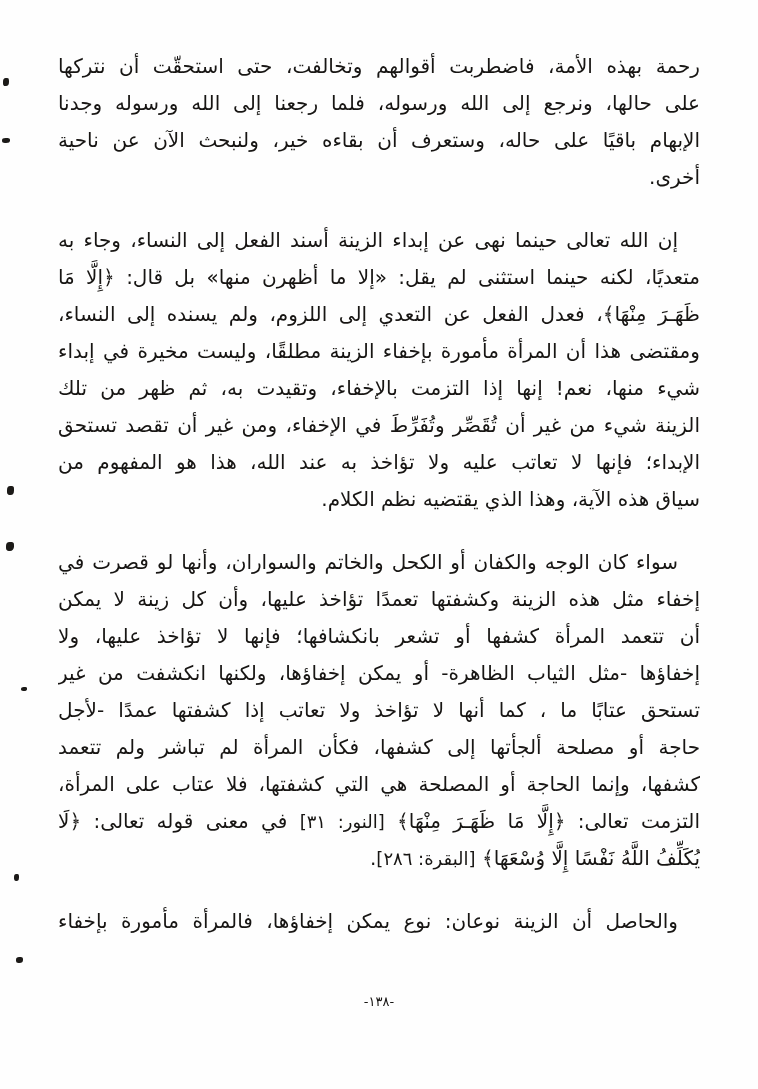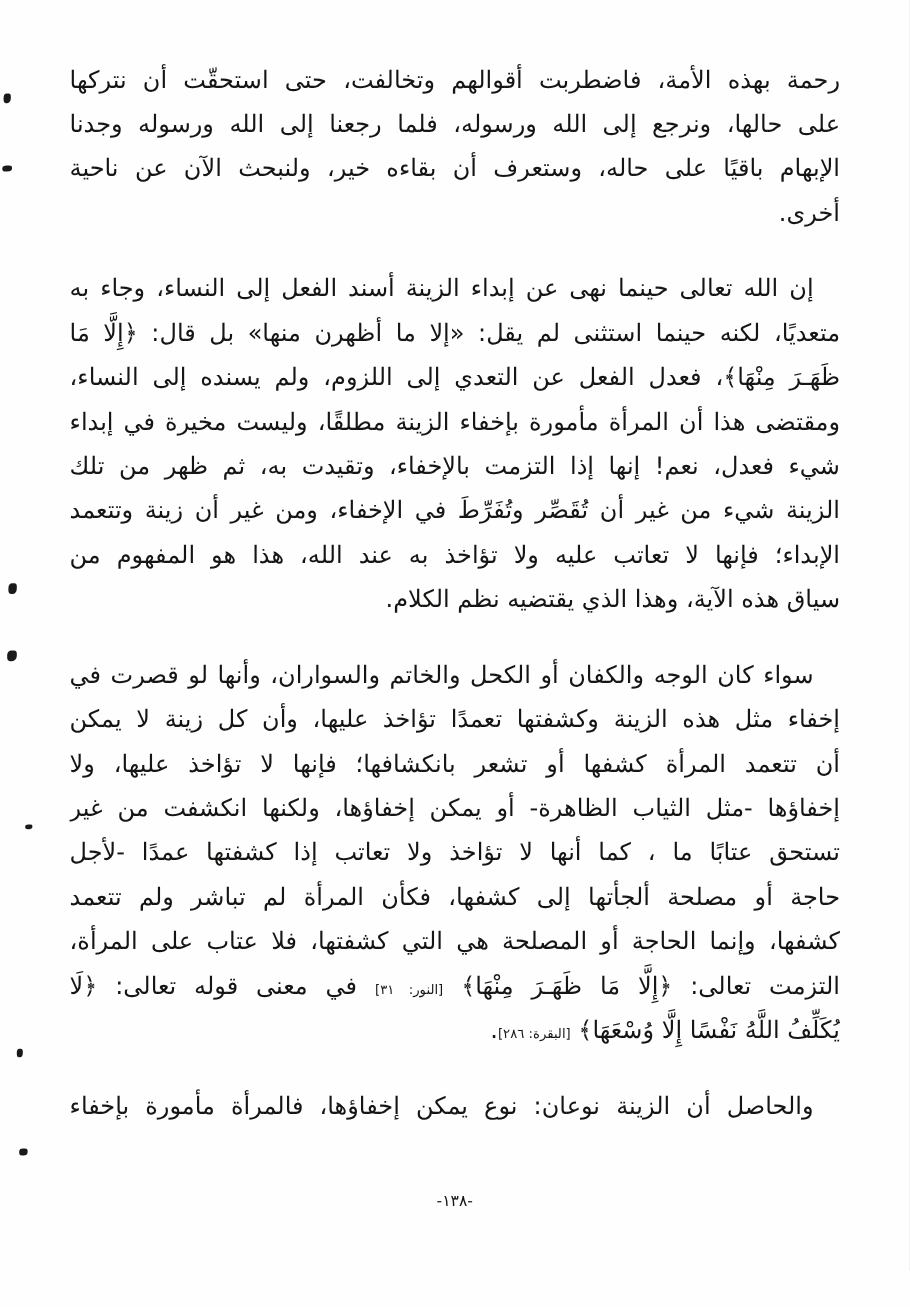--- a/index.html
+++ b/index.html
@@ -40,21 +40,21 @@
   .line.end {
     text-align-last: right;
   }
   .para.indent .line:first-child {
     padding-right: 22px;
   }
   .verse {
     letter-spacing: 0.5px;
   }
   .ref {
-    font-size: 11px;
+    font-size: 18px;
   }
   .page-number {
     position: absolute;
     bottom: 80px;
     left: 0;
     right: 0;
     text-align: center;
     font-size: 13px;
     letter-spacing: 1px;
     direction: rtl;
@@ -75,22 +75,22 @@
         <div class="line"><span>رحمة بهذه الأمة، فاضطربت أقوالهم وتخالفت، حتى استحقّت أن نتركها</span></div>
         <div class="line"><span>على حالها، ونرجع إلى الله ورسوله، فلما رجعنا إلى الله ورسوله وجدنا</span></div>
         <div class="line"><span>الإبهام باقيًا على حاله، وستعرف أن بقاءه خير، ولنبحث الآن عن ناحية</span></div>
         <div class="line end"><span>أخرى.</span></div>
       </div>
       <div class="para indent">
         <div class="line"><span>إن الله تعالى حينما نهى عن إبداء الزينة أسند الفعل إلى النساء، وجاء به</span></div>
         <div class="line"><span>متعديًا، لكنه حينما استثنى لم يقل: «إلا ما أظهرن منها» بل قال: </span><span class="verse">﴿إِلَّا مَا</span></div>
         <div class="line"><span class="verse">ظَهَـرَ مِنْهَا﴾</span><span>، فعدل الفعل عن التعدي إلى اللزوم، ولم يسنده إلى النساء،</span></div>
         <div class="line"><span>ومقتضى هذا أن المرأة مأمورة بإخفاء الزينة مطلقًا، وليست مخيرة في إبداء</span></div>
-        <div class="line"><span>شيء فعدل، نعم! إنها إذا التزمت بالإخفاء، وتقيدت به، ثم ظهر من تلك</span></div>
-        <div class="line"><span>الزينة شيء من غير أن تُقَصِّر وتُفَرِّطَ في الإخفاء، ومن غير أن زينة وتتعمد</span></div>
+        <div class="line"><span>شيء منها، نعم! إنها إذا التزمت بالإخفاء، وتقيدت به، ثم ظهر من تلك</span></div>
+        <div class="line"><span>الزينة شيء من غير أن تُقَصِّر وتُفَرِّطَ في الإخفاء، ومن غير أن تقصد تستحق</span></div>
         <div class="line"><span>الإبداء؛ فإنها لا تعاتب عليه ولا تؤاخذ به عند الله، هذا هو المفهوم من</span></div>
         <div class="line end"><span>سياق هذه الآية، وهذا الذي يقتضيه نظم الكلام.</span></div>
       </div>
       <div class="para indent">
         <div class="line"><span>سواء كان الوجه والكفان أو الكحل والخاتم والسواران، وأنها لو قصرت في</span></div>
         <div class="line"><span>إخفاء مثل هذه الزينة وكشفتها تعمدًا تؤاخذ عليها، وأن كل زينة لا يمكن</span></div>
         <div class="line"><span>أن تتعمد المرأة كشفها أو تشعر بانكشافها؛ فإنها لا تؤاخذ عليها، ولا</span></div>
         <div class="line"><span>إخفاؤها -مثل الثياب الظاهرة- أو يمكن إخفاؤها، ولكنها انكشفت من غير</span></div>
         <div class="line"><span>تستحق عتابًا ما ، كما أنها لا تؤاخذ ولا تعاتب إذا كشفتها عمدًا -لأجل</span></div>
         <div class="line"><span>حاجة أو مصلحة ألجأتها إلى كشفها، فكأن المرأة لم تباشر ولم تتعمد</span></div>

